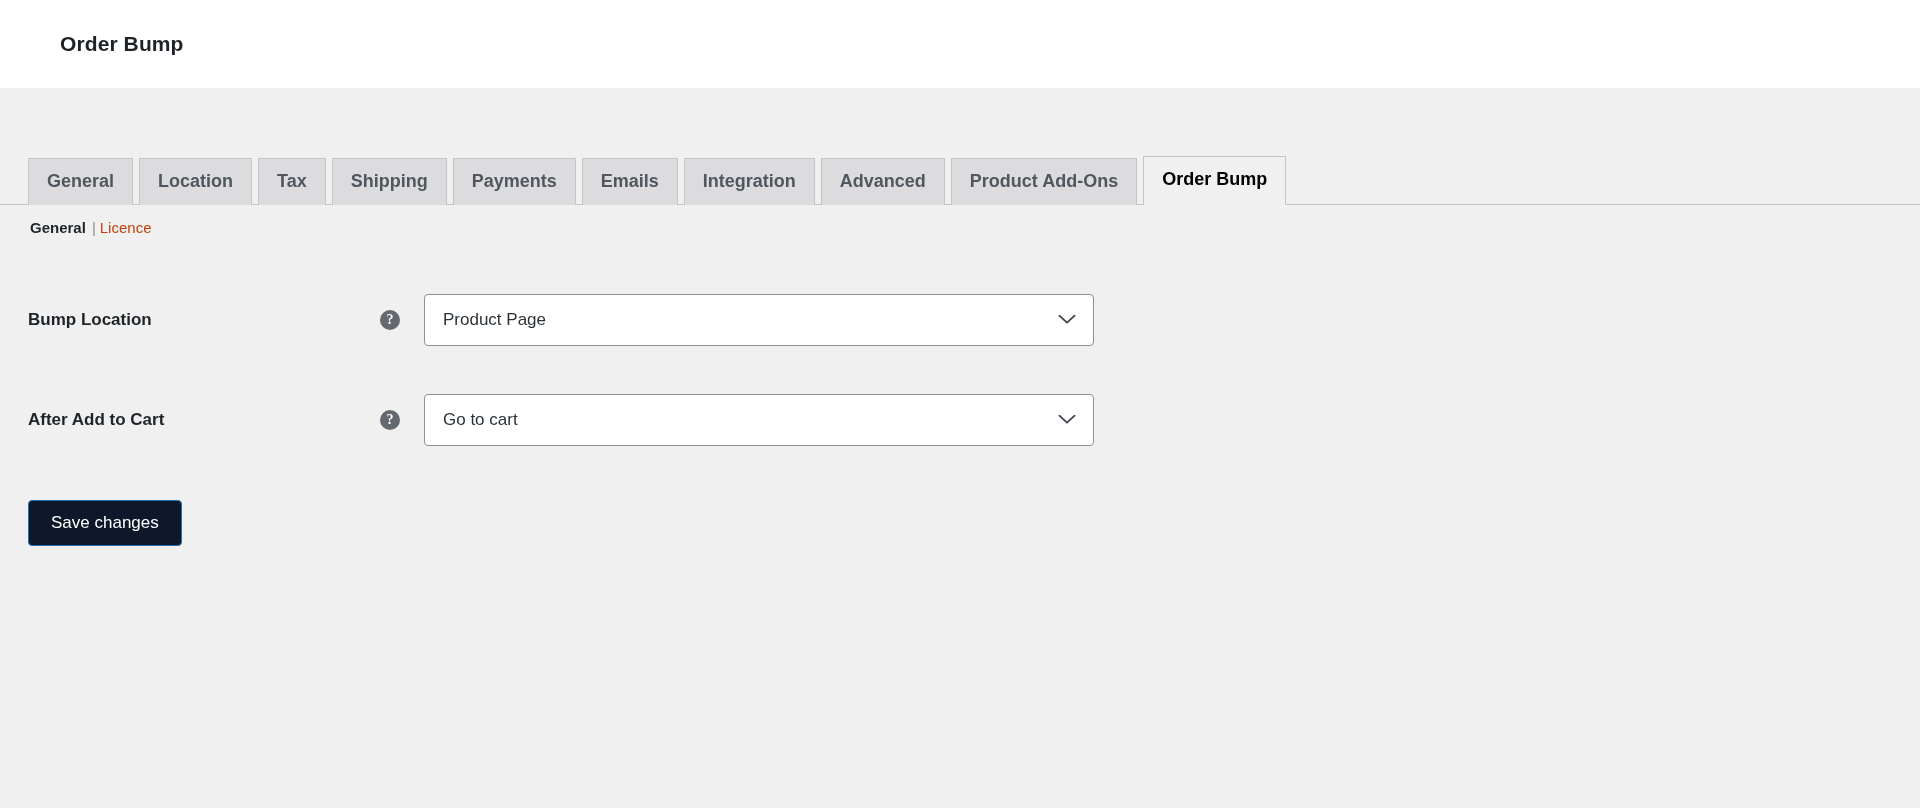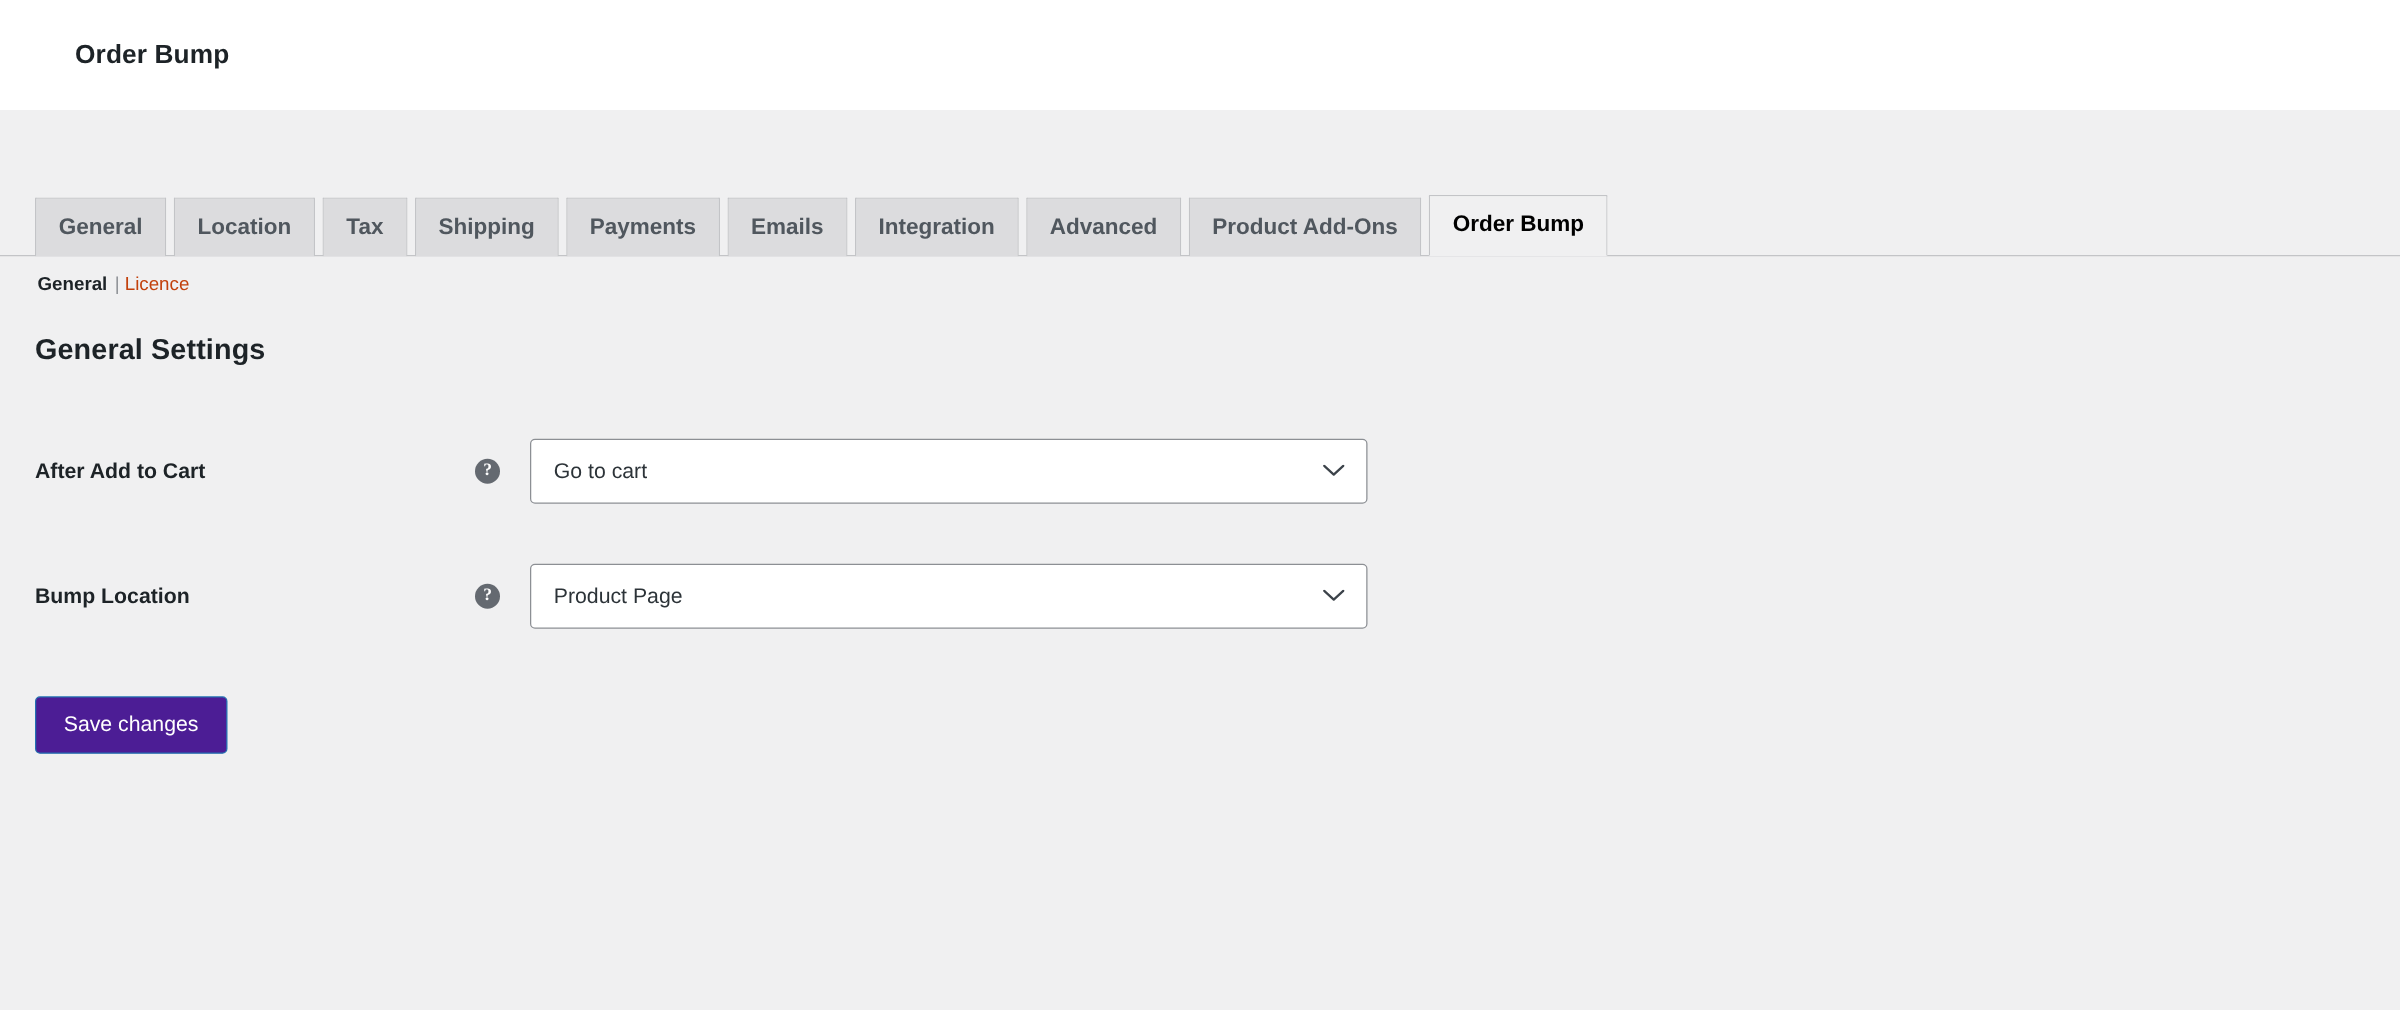--- a/index.html
+++ b/index.html
@@ -185,21 +185,21 @@
     transform: translateY(-50%);
     pointer-events: none;
     line-height: 0;
   }
 
   
   .submit-wrap {
     margin: 30px 0 0 28px;
   }
   .button-primary {
-    background: #4c1d95;
+    background: #0f172a;
     border: 1px solid #2271b1;
     color: #ffffff;
     font-size: 17px;
     font-weight: normal;
     font-family: "Liberation Sans", sans-serif;
     padding: 13px 22px 14px 22px;
     border-radius: 4px;
     cursor: pointer;
     line-height: 1;
     text-decoration: none;
@@ -226,46 +226,45 @@
       <a class="nav-tab" href="#">Advanced</a>
       <a class="nav-tab" href="#">Product Add-Ons</a>
       <a class="nav-tab nav-tab-active" href="#">Order Bump</a>
     </nav>
 
   <ul class="subsubsub" id="subnav">
       <li><a href="#" class="current">General</a></li>
       <li><span class="sep">|</span><a href="#">Licence</a></li>
     </ul>
 
-  <h2 class="section-title">General Settings</h2>
 
   <table class="form-table">
     <tbody id="form-rows">
+        <tr>
+          <th>Bump Location</th>
+          <td>
+            <div class="field-row">
+              <span class="woocommerce-help-tip">?</span>
+              <span class="wc-select"><select><option>Product Page</option></select><span class="chevron"><svg width="18" height="11" viewBox="0 0 18 11" xmlns="http://www.w3.org/2000/svg">
+                    <path d="M1.4 1.2 L9 8.2 L16.6 1.2" fill="none" stroke="#3c434a" stroke-width="1.8" stroke-linecap="round" stroke-linejoin="round"></path>
+                  </svg></span></span>
+            </div>
+          </td>
+        </tr>
         <tr>
           <th>After Add to Cart</th>
           <td>
             <div class="field-row">
               <span class="woocommerce-help-tip">?</span>
               <span class="wc-select"><select><option>Go to cart</option></select><span class="chevron"><svg width="18" height="11" viewBox="0 0 18 11" xmlns="http://www.w3.org/2000/svg">
                     <path d="M1.4 1.2 L9 8.2 L16.6 1.2" fill="none" stroke="#3c434a" stroke-width="1.8" stroke-linecap="round" stroke-linejoin="round"></path>
                   </svg></span></span>
             </div>
           </td>
         </tr>
-        <tr>
-          <th>Bump Location</th>
-          <td>
-            <div class="field-row">
-              <span class="woocommerce-help-tip">?</span>
-              <span class="wc-select"><select><option>Product Page</option></select><span class="chevron"><svg width="18" height="11" viewBox="0 0 18 11" xmlns="http://www.w3.org/2000/svg">
-                    <path d="M1.4 1.2 L9 8.2 L16.6 1.2" fill="none" stroke="#3c434a" stroke-width="1.8" stroke-linecap="round" stroke-linejoin="round"></path>
-                  </svg></span></span>
-            </div>
-          </td>
-        </tr>
       </tbody>
   </table>
 
   <p class="submit-wrap">
     <button class="button-primary">Save changes</button>
   </p>
 
 </div>
 
 </body></html>

